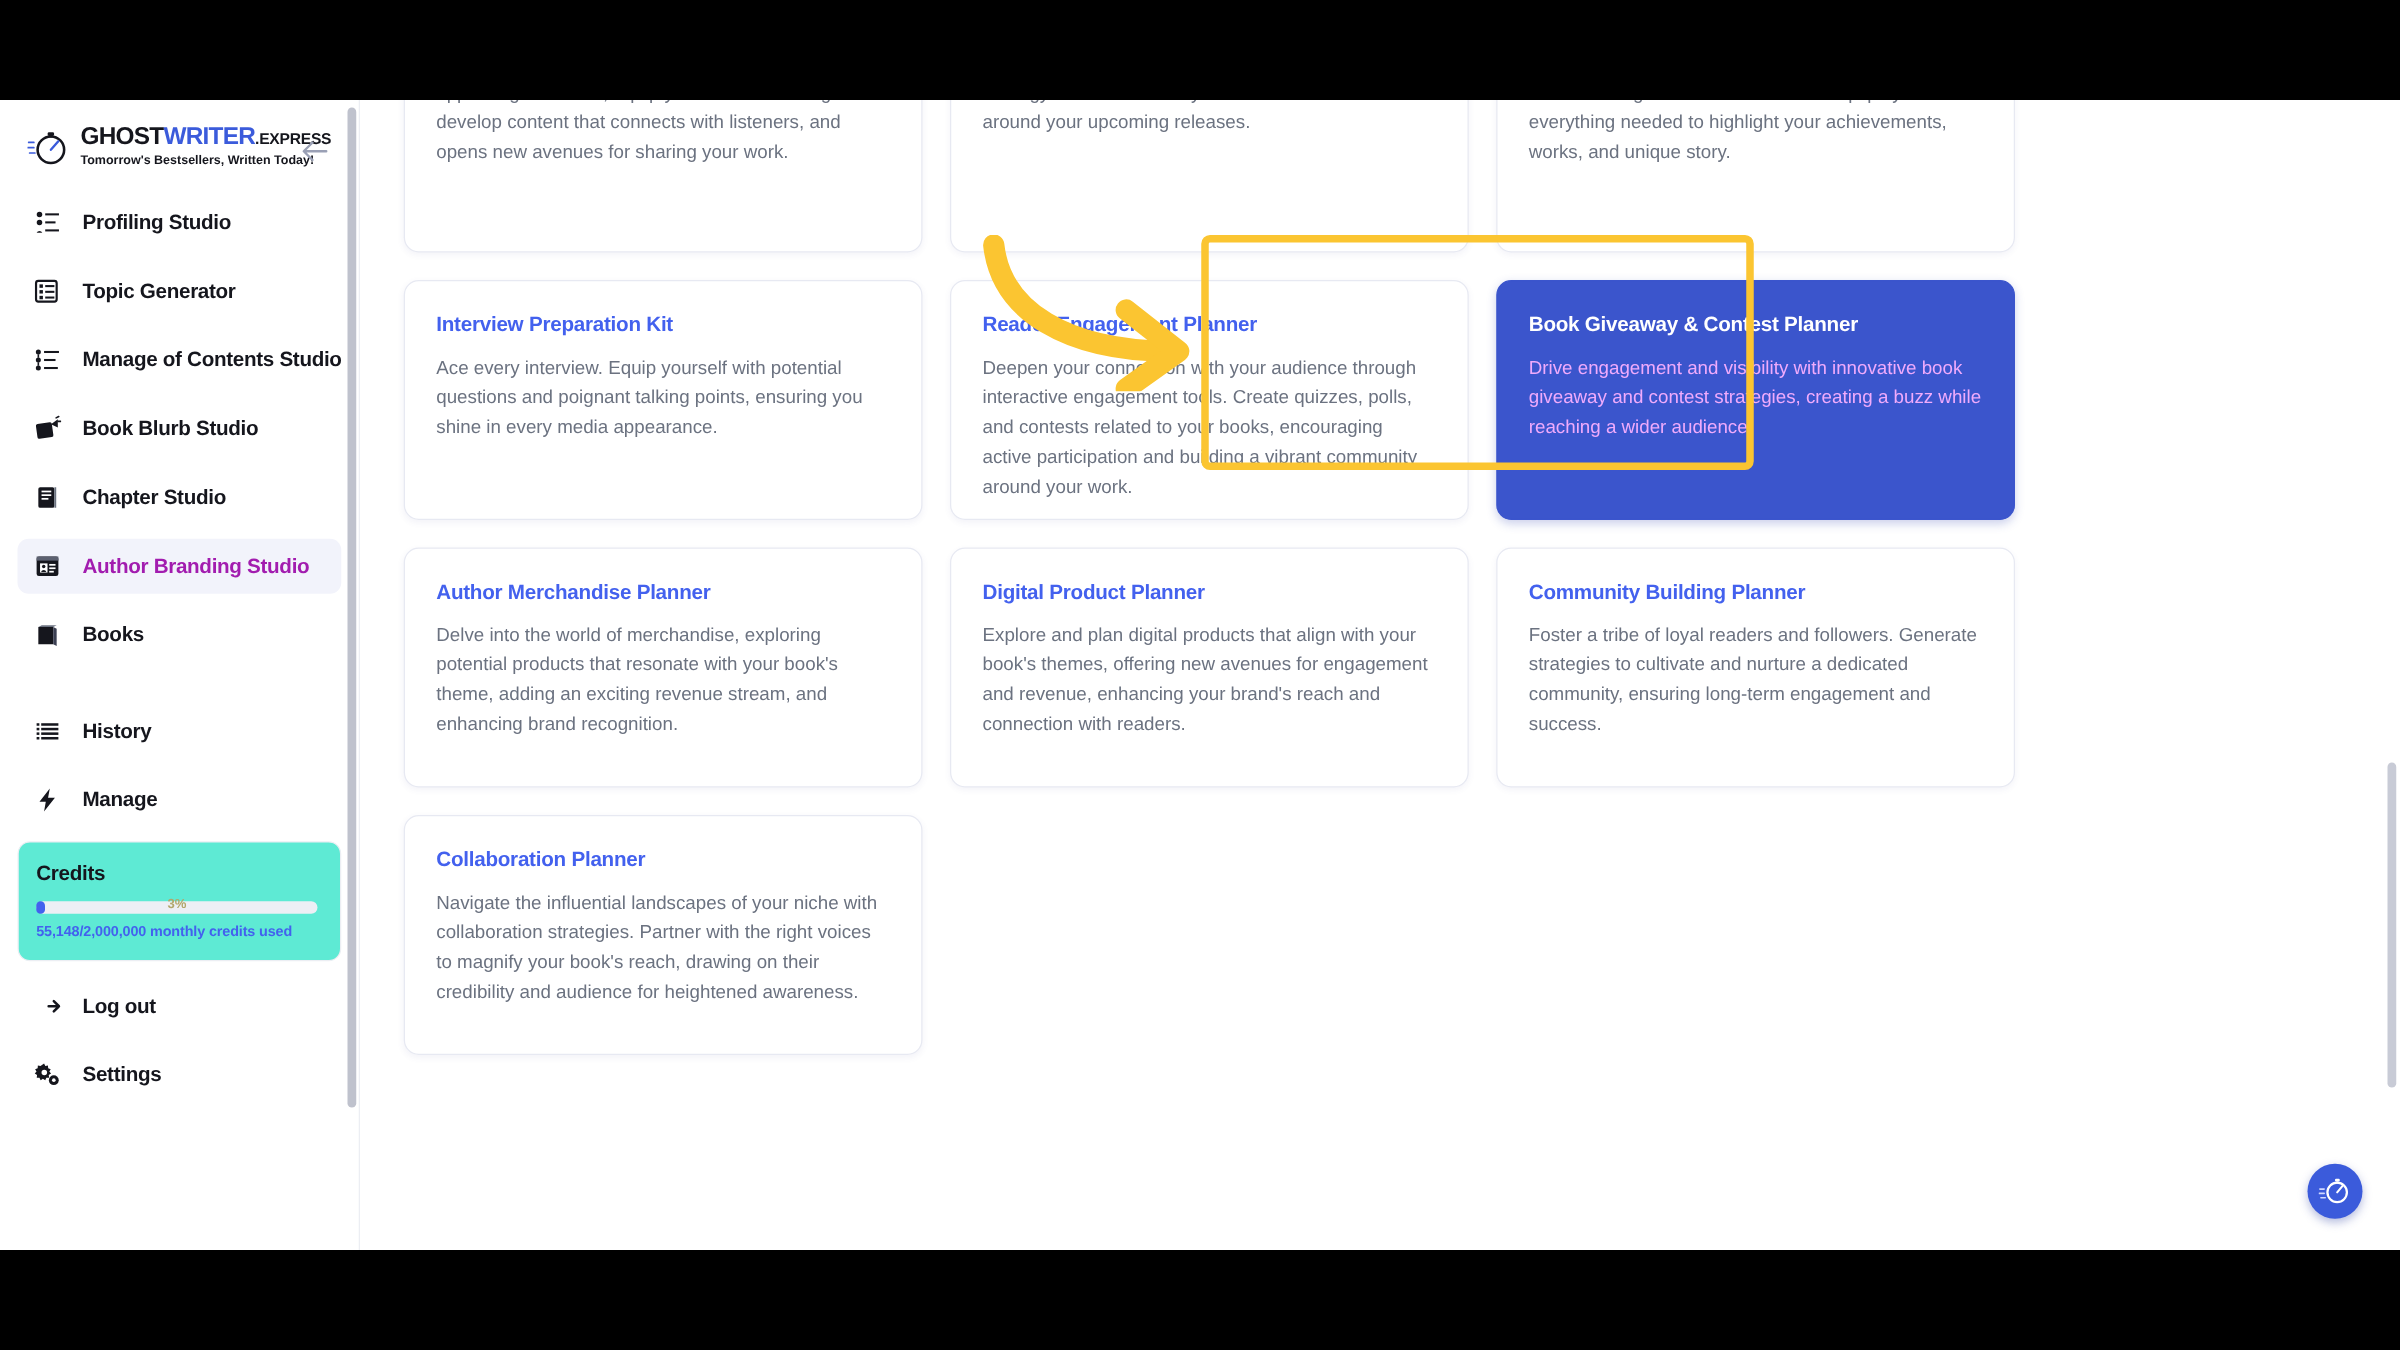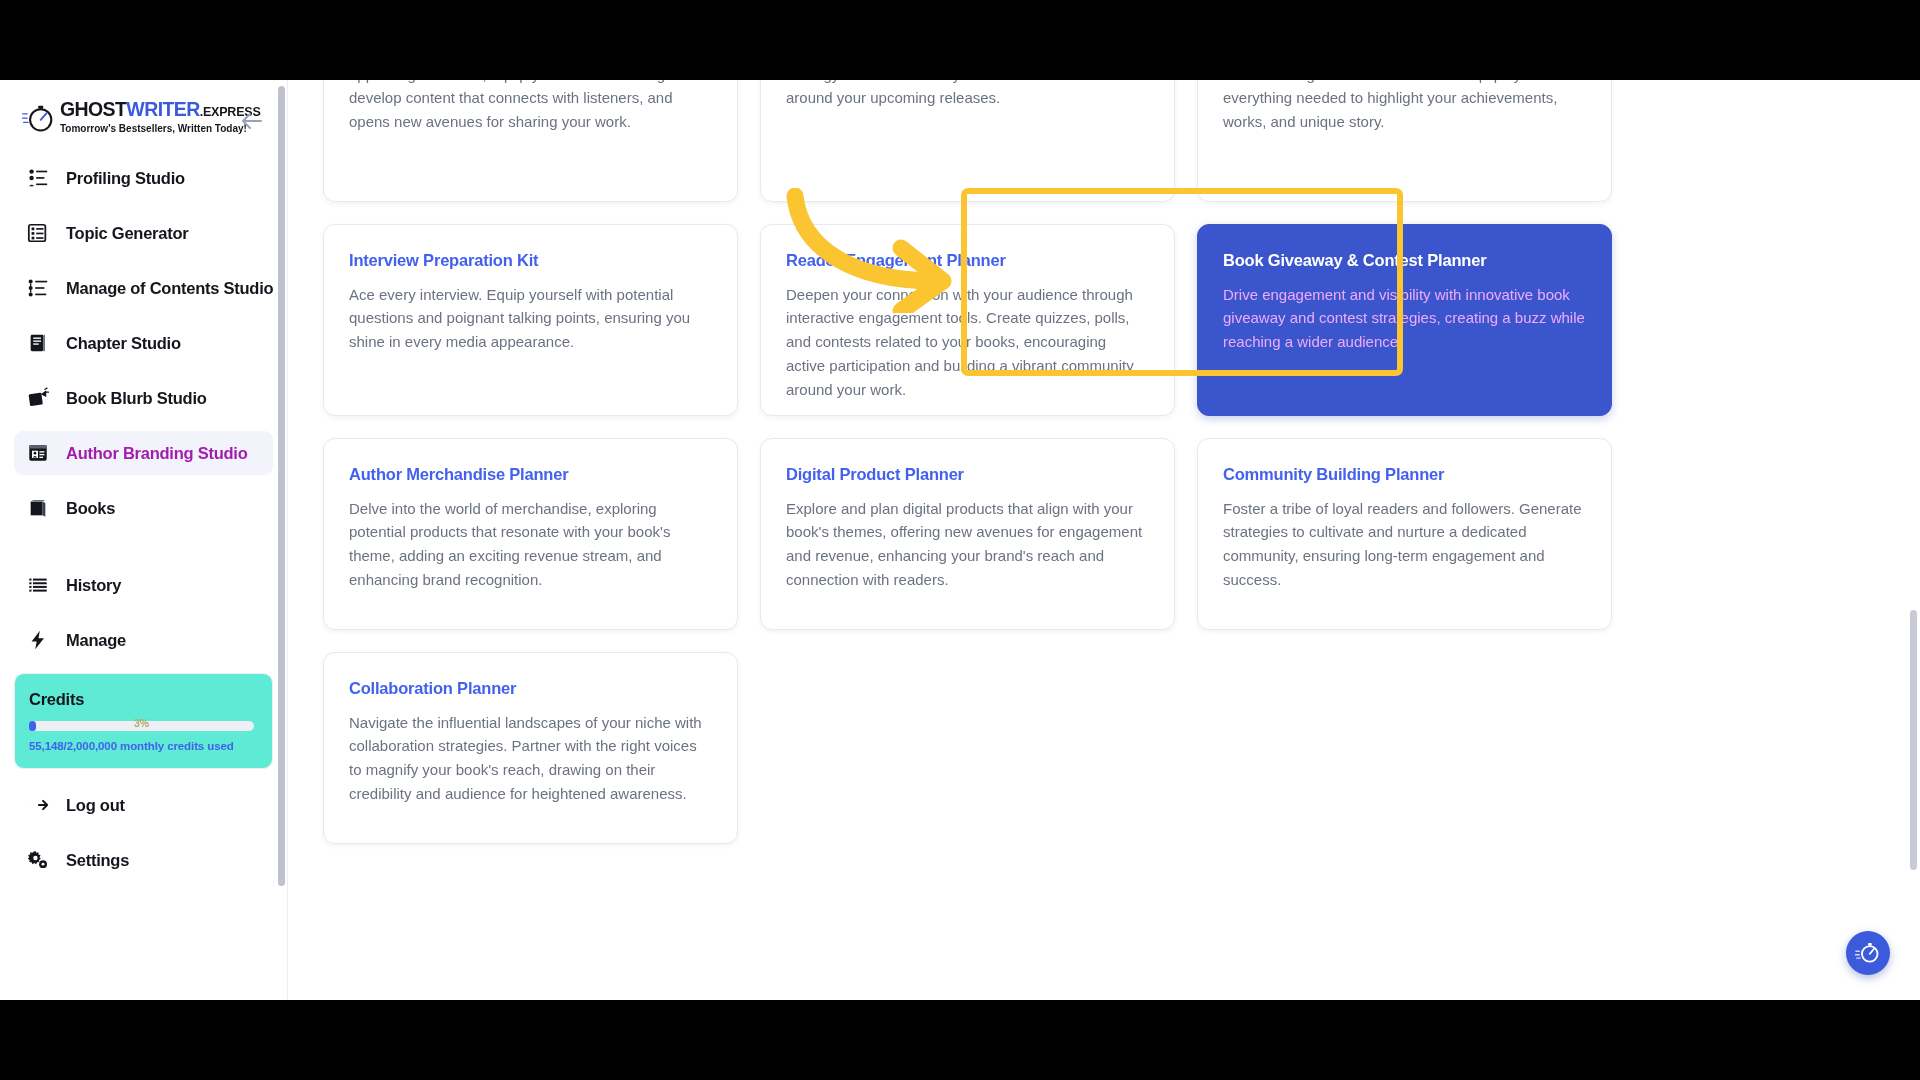--- a/index.html
+++ b/index.html
@@ -21,21 +21,21 @@
   
   #sidebar {
     position: absolute; left: 0; top: 0;
     width: 288px; height: 920px;
     background: #ffffff;
     border-right: 1px solid #eceef3;
     padding: 0;
   }
   .logo-wrap {
     padding: 20px 22px 14px 22px;
-    display: flex; align-items: flex-start;
+    display: flex; align-items: flex-start; justify-content: space-between;
   }
   .logo-mark { width: 34px; height: 34px; flex: 0 0 34px; margin-right: 4px; margin-top: 2px;}
   .logo-text { display:flex; flex-direction: column; justify-content:center; }
   .logo-line1 {
     font-size: 19.5px; font-weight: 800; letter-spacing: -0.6px;
     line-height: 1; white-space: nowrap;
     font-family: "Liberation Sans", sans-serif;
   }
   .lg-ghost { color: #15161d; }
   .lg-writer { color: #3b5bdb; }
@@ -253,39 +253,39 @@
               <rect x="9" y="11.1" width="10" height="1.8" fill="#15161d"></rect>
               <rect x="9" y="18.1" width="12" height="1.8" fill="#15161d"></rect>
             </svg>
         </span>
         <span class="lbl">Manage of Contents Studio</span>
       </div>
 
       <div class="nav-item">
         <span class="ico">
           <svg width="22" height="22" viewBox="0 0 24 24">
+              <rect x="2.5" y="7" width="14" height="13" rx="1.6" transform="rotate(-8 9.5 13.5)" fill="#15161d"></rect>
+              <path d="M15 8 L21 3.6 L21 11 Z" fill="#15161d"></path>
+              <path d="M19.5 2.5 l2.3 -1.2 M21.2 5.6 l2.3 0" stroke="#15161d" stroke-width="1.4" stroke-linecap="round"></path>
+            </svg>
+        </span>
+        <span class="lbl">Book Blurb Studio</span>
+      </div>
+
+      <div class="nav-item">
+        <span class="ico">
+          <svg width="22" height="22" viewBox="0 0 24 24">
               <rect x="4" y="3" width="14" height="18" rx="1.6" fill="#15161d"></rect>
               <rect x="6.8" y="6" width="8.5" height="1.5" fill="#fff"></rect>
               <rect x="6.8" y="9.2" width="8.5" height="1.5" fill="#fff"></rect>
               <rect x="6.8" y="12.4" width="6" height="1.5" fill="#fff"></rect>
               <path d="M18 3 h1.6 v18 H18 z" fill="#6b7280"></path>
             </svg>
         </span>
         <span class="lbl">Chapter Studio</span>
-      </div>
-
-      <div class="nav-item">
-        <span class="ico">
-          <svg width="22" height="22" viewBox="0 0 24 24">
-              <rect x="2.5" y="7" width="14" height="13" rx="1.6" transform="rotate(-8 9.5 13.5)" fill="#15161d"></rect>
-              <path d="M15 8 L21 3.6 L21 11 Z" fill="#15161d"></path>
-              <path d="M19.5 2.5 l2.3 -1.2 M21.2 5.6 l2.3 0" stroke="#15161d" stroke-width="1.4" stroke-linecap="round"></path>
-            </svg>
-        </span>
-        <span class="lbl">Book Blurb Studio</span>
       </div>
 
       <div class="nav-item active">
         <span class="ico">
           <svg width="22" height="22" viewBox="0 0 24 24">
               <rect x="2.5" y="3.5" width="19" height="17" rx="2" fill="#15161d"></rect>
               <rect x="2.5" y="3.5" width="19" height="3.6" fill="#5c6070"></rect>
               <rect x="5.5" y="9.5" width="6.5" height="8" fill="#fff"></rect>
               <circle cx="8.7" cy="12.2" r="1.5" fill="#15161d"></circle>
               <path d="M6.4 17 a2.4 2.4 0 0 1 4.6 0 z" fill="#15161d"></path>

